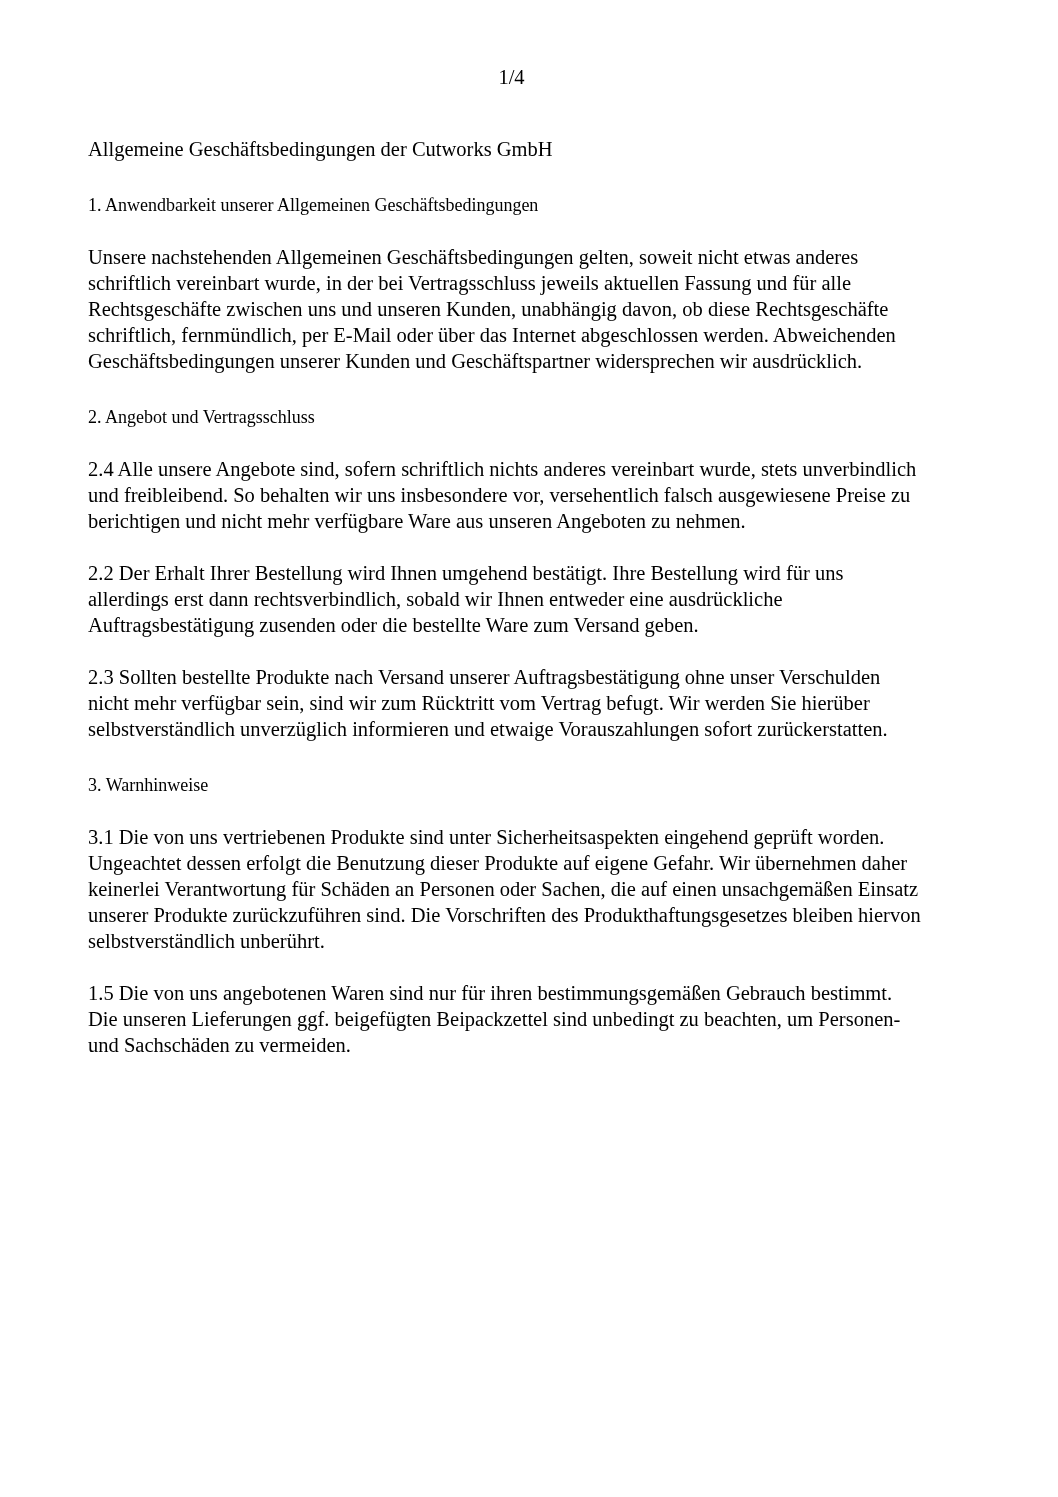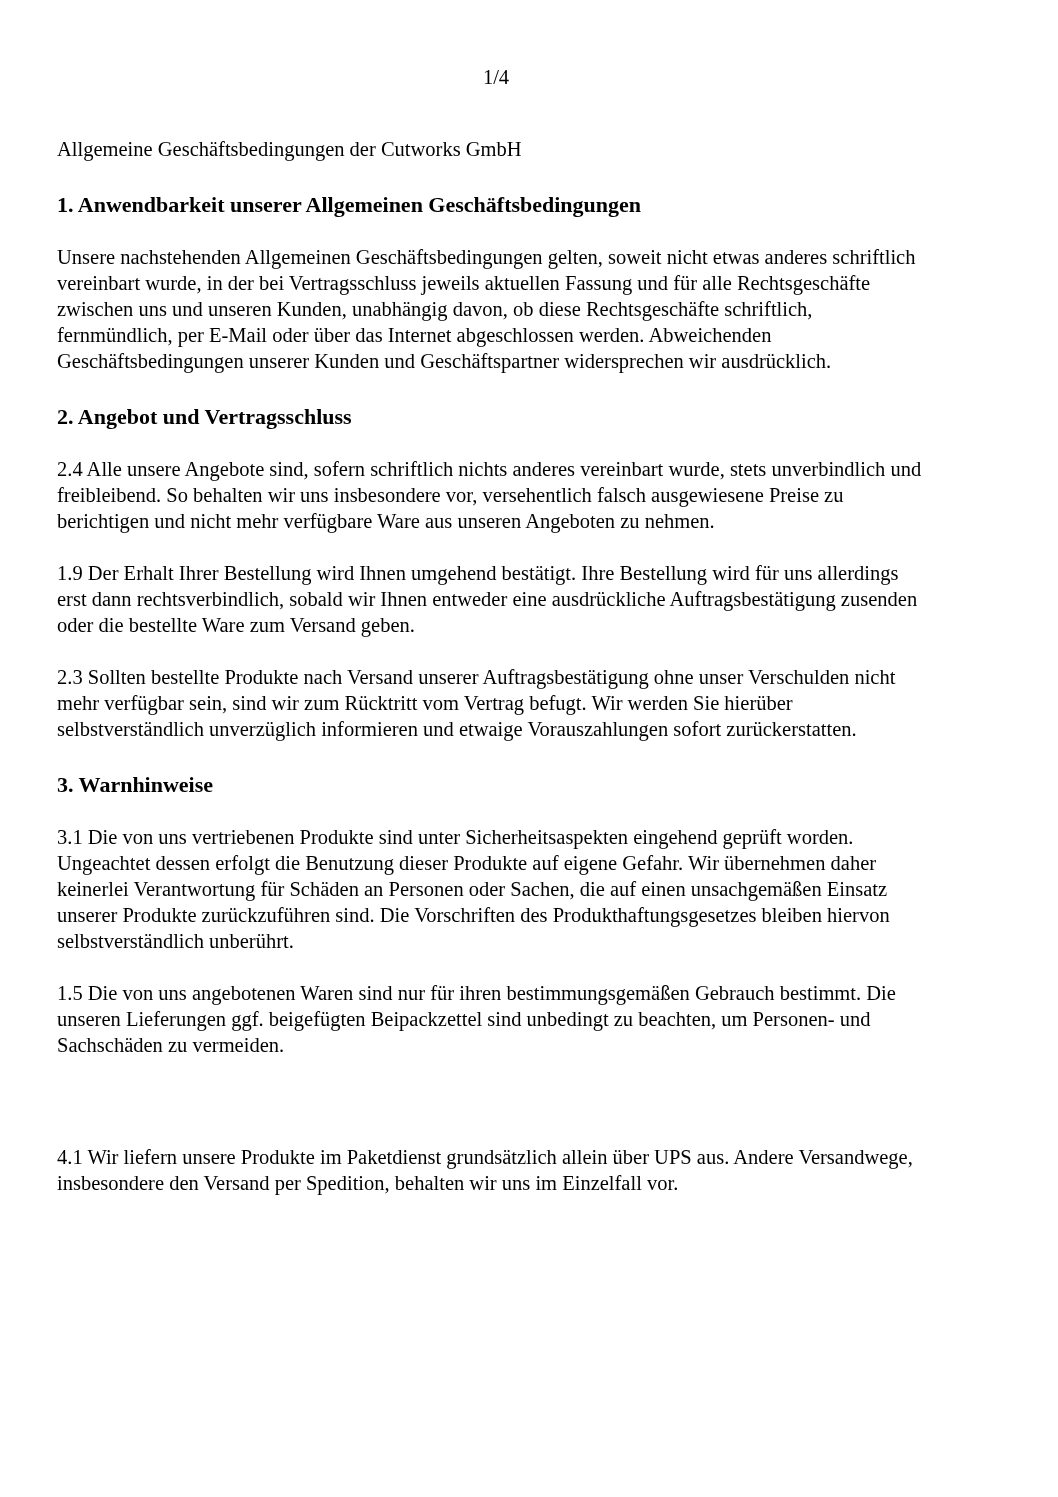--- a/index.html
+++ b/index.html
@@ -11,41 +11,41 @@
   .document-page {
     position: relative;
     width: 1058px;
     height: 1497px;
     box-sizing: border-box;
     background: #ffffff;
     color: #000000;
     font-family: "Liberation Serif", "DejaVu Serif", serif;
     font-size: 20.5px;
     line-height: 26px;
-    padding: 64px 123px 0 57px;
+    padding: 64px 123px 0 88px;
     overflow: hidden;
   }
   .page-number {
     text-align: center;
     margin: 0 0 46px 0;
   }
   .doc-title {
     font-size: 20.5px;
     font-weight: normal;
     margin: 0 0 26px 0;
   }
   .doc-section {
     margin-top: 30px;
   }
   .doc-section.extra-gap {
     margin-top: 86px;
   }
   .section-heading {
-    font-size: 22px;
-    font-weight: bold;
+    font-size: 18px;
+    font-weight: normal;
     margin: 0 0 26px 0;
   }
   .doc-paragraph {
     margin: 0 12px 26px 0;
   }
 </style>
 </head>
 <body>
 
 <div class="document-page">
@@ -55,27 +55,26 @@
   <h1 class="doc-title">Allgemeine Geschäftsbedingungen der Cutworks GmbH</h1>
 
   <section class="doc-section">
     <h2 class="section-heading">1. Anwendbarkeit unserer Allgemeinen Geschäftsbedingungen</h2>
     <p class="doc-paragraph">Unsere nachstehenden Allgemeinen Geschäftsbedingungen gelten, soweit nicht etwas anderes schriftlich vereinbart wurde, in der bei Vertragsschluss jeweils aktuellen Fassung und für alle Rechtsgeschäfte zwischen uns und unseren Kunden, unabhängig davon, ob diese Rechtsgeschäfte schriftlich, fernmündlich, per E-Mail oder über das Internet abgeschlossen werden. Abweichenden Geschäftsbedingungen unserer Kunden und Geschäftspartner widersprechen wir ausdrücklich.</p>
   </section>
 
   <section class="doc-section">
     <h2 class="section-heading">2. Angebot und Vertragsschluss</h2>
     <p class="doc-paragraph">2.4 Alle unsere Angebote sind, sofern schriftlich nichts anderes vereinbart wurde, stets unverbindlich und freibleibend. So behalten wir uns insbesondere vor, versehentlich falsch ausgewiesene Preise zu berichtigen und nicht mehr verfügbare Ware aus unseren Angeboten zu nehmen.</p>
-    <p class="doc-paragraph">1.9 Der Erhalt Ihrer Bestellung wird Ihnen umgehend bestätigt. Ihre Bestellung wird für uns allerdings erst dann rechtsverbindlich, sobald wir Ihnen entweder eine ausdrückliche Auftragsbestätigung zusenden oder die bestellte Ware zum Versand geben.</p>
+    <p class="doc-paragraph">2.2 Der Erhalt Ihrer Bestellung wird Ihnen umgehend bestätigt. Ihre Bestellung wird für uns allerdings erst dann rechtsverbindlich, sobald wir Ihnen entweder eine ausdrückliche Auftragsbestätigung zusenden oder die bestellte Ware zum Versand geben.</p>
     <p class="doc-paragraph">2.3 Sollten bestellte Produkte nach Versand unserer Auftragsbestätigung ohne unser Verschulden nicht mehr verfügbar sein, sind wir zum Rücktritt vom Vertrag befugt. Wir werden Sie hierüber selbstverständlich unverzüglich informieren und etwaige Vorauszahlungen sofort zurückerstatten.</p>
   </section>
 
   <section class="doc-section">
     <h2 class="section-heading">3. Warnhinweise</h2>
     <p class="doc-paragraph">3.1 Die von uns vertriebenen Produkte sind unter Sicherheitsaspekten eingehend geprüft worden. Ungeachtet dessen erfolgt die Benutzung dieser Produkte auf eigene Gefahr. Wir übernehmen daher keinerlei Verantwortung für Schäden an Personen oder Sachen, die auf einen unsachgemäßen Einsatz unserer Produkte zurückzuführen sind. Die Vorschriften des Produkthaftungsgesetzes bleiben hiervon selbstverständlich unberührt.</p>
     <p class="doc-paragraph">1.5 Die von uns angebotenen Waren sind nur für ihren bestimmungsgemäßen Gebrauch bestimmt. Die unseren Lieferungen ggf. beigefügten Beipackzettel sind unbedingt zu beachten, um Personen- und Sachschäden zu vermeiden.</p>
   </section>
 
   <section class="doc-section extra-gap">
-    <p class="doc-paragraph">4.1 Wir liefern unsere Produkte im Paketdienst grundsätzlich allein über UPS aus. Andere Versandwege, insbesondere den Versand per Spedition, behalten wir uns im Einzelfall vor.</p>
   </section>
 
 </div>
 
 </body></html>

